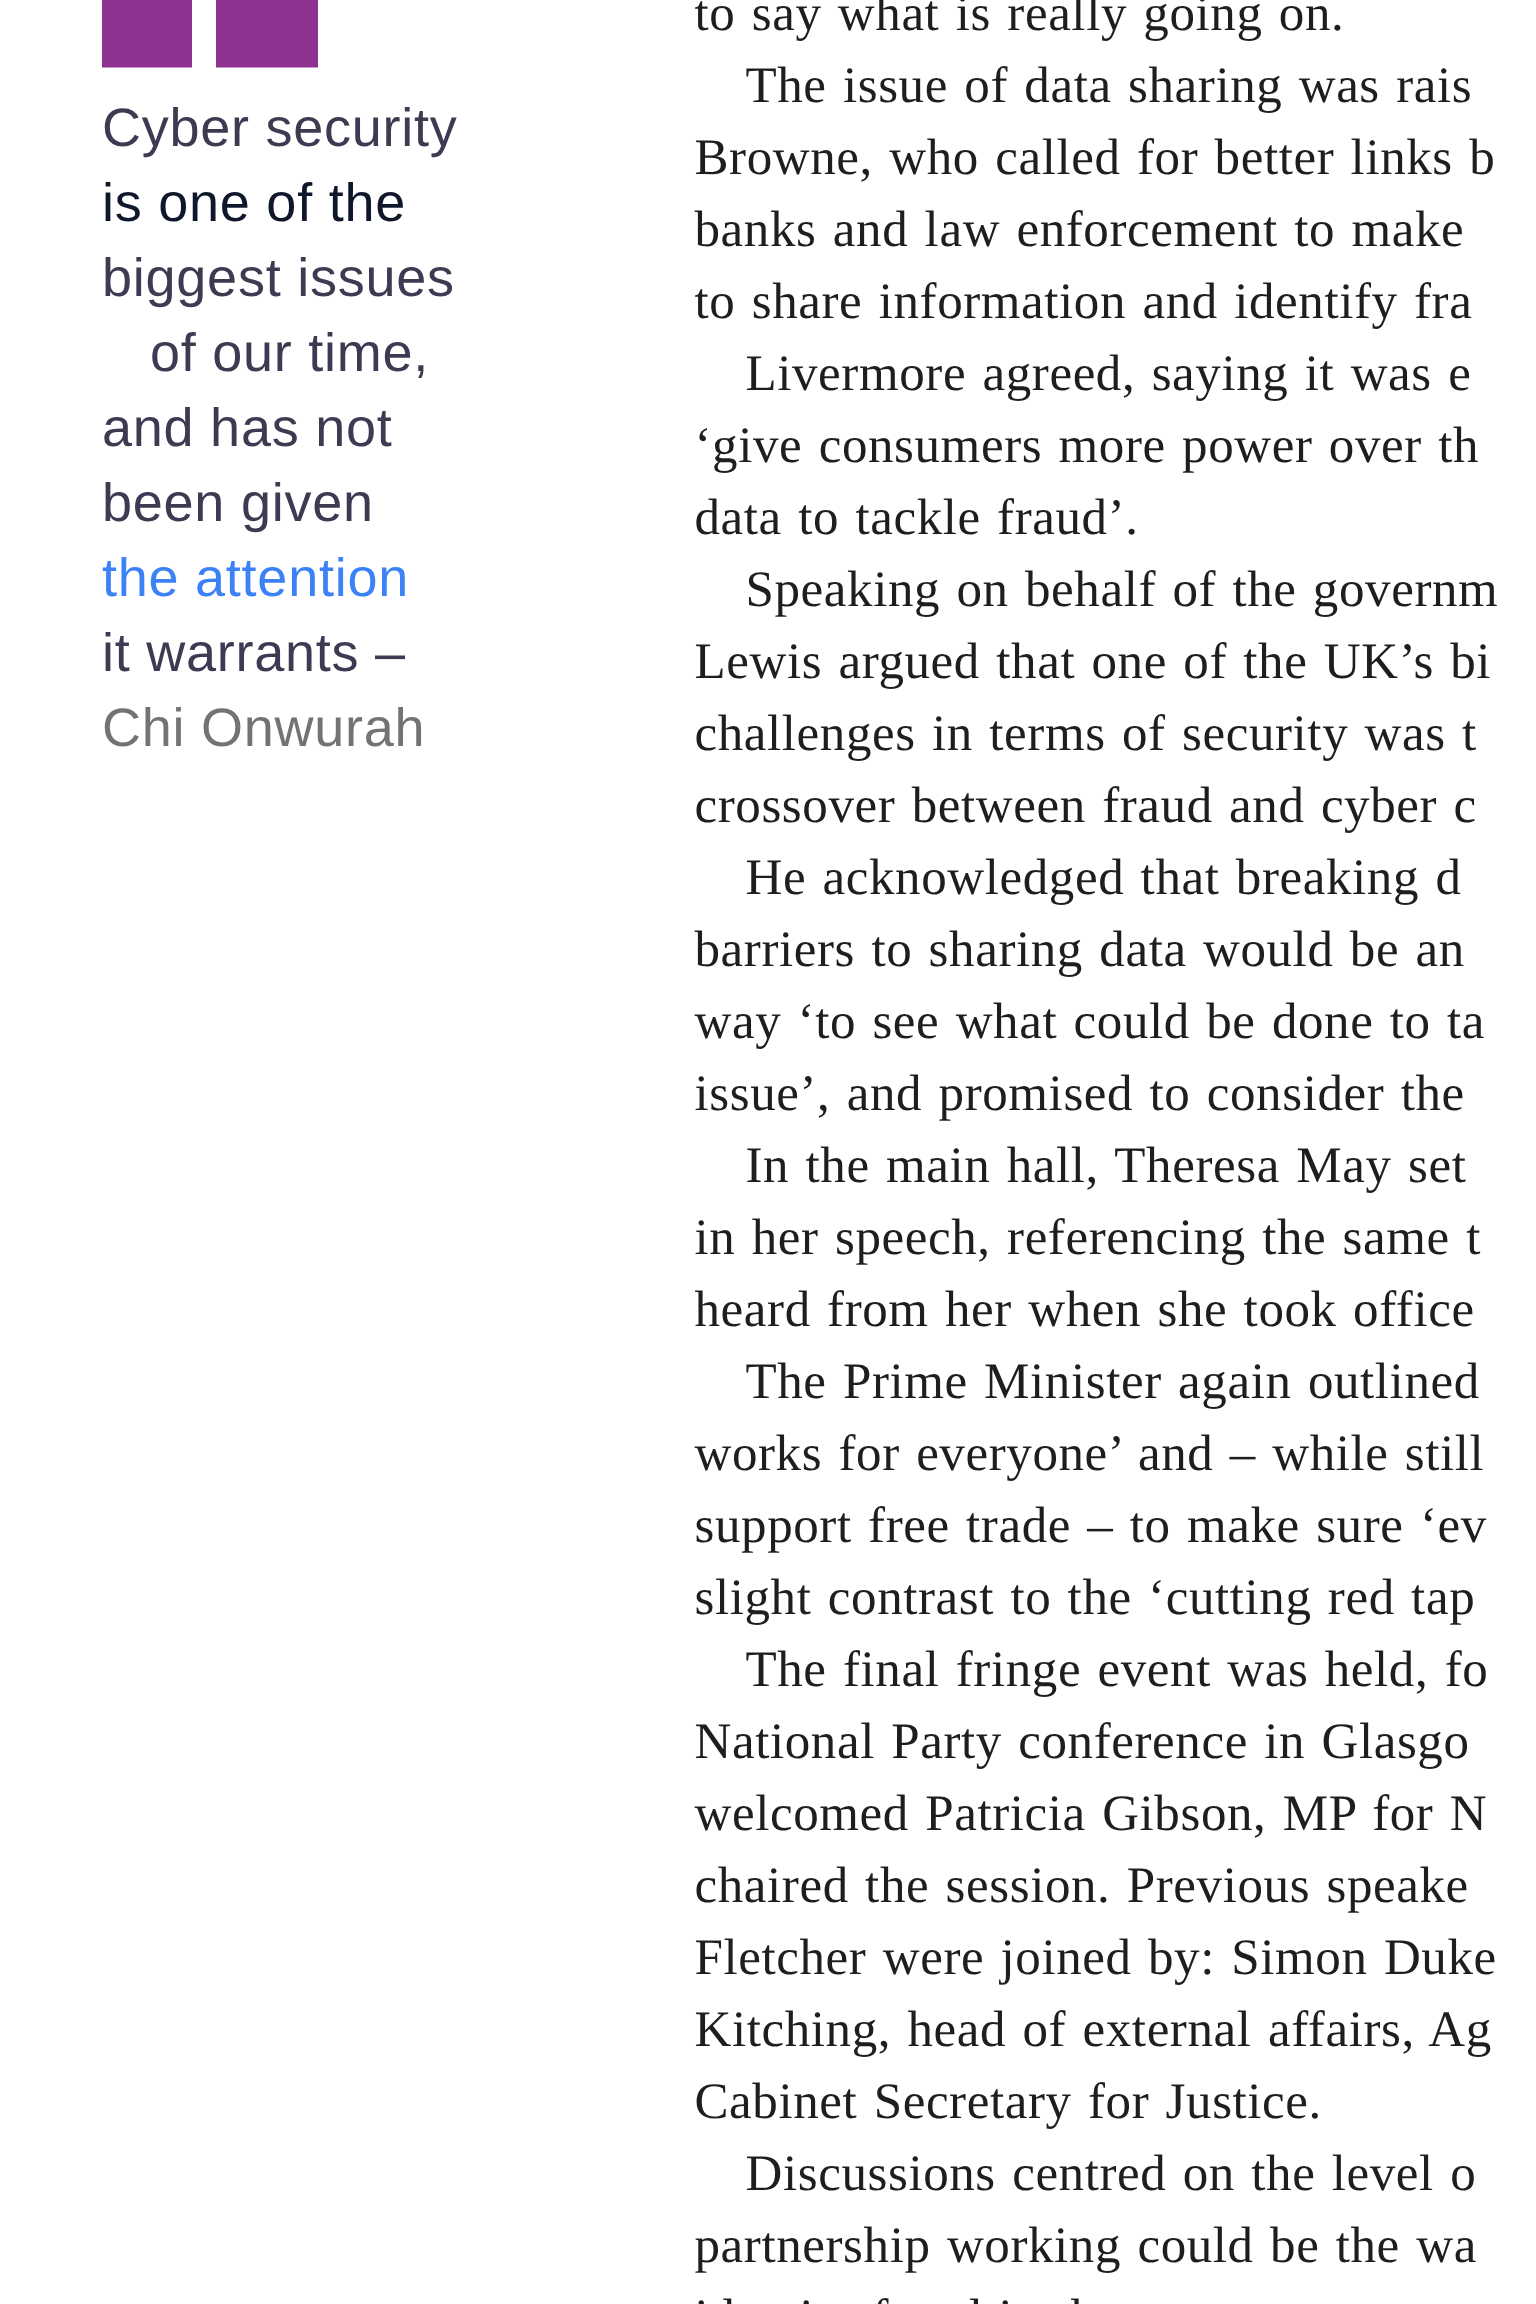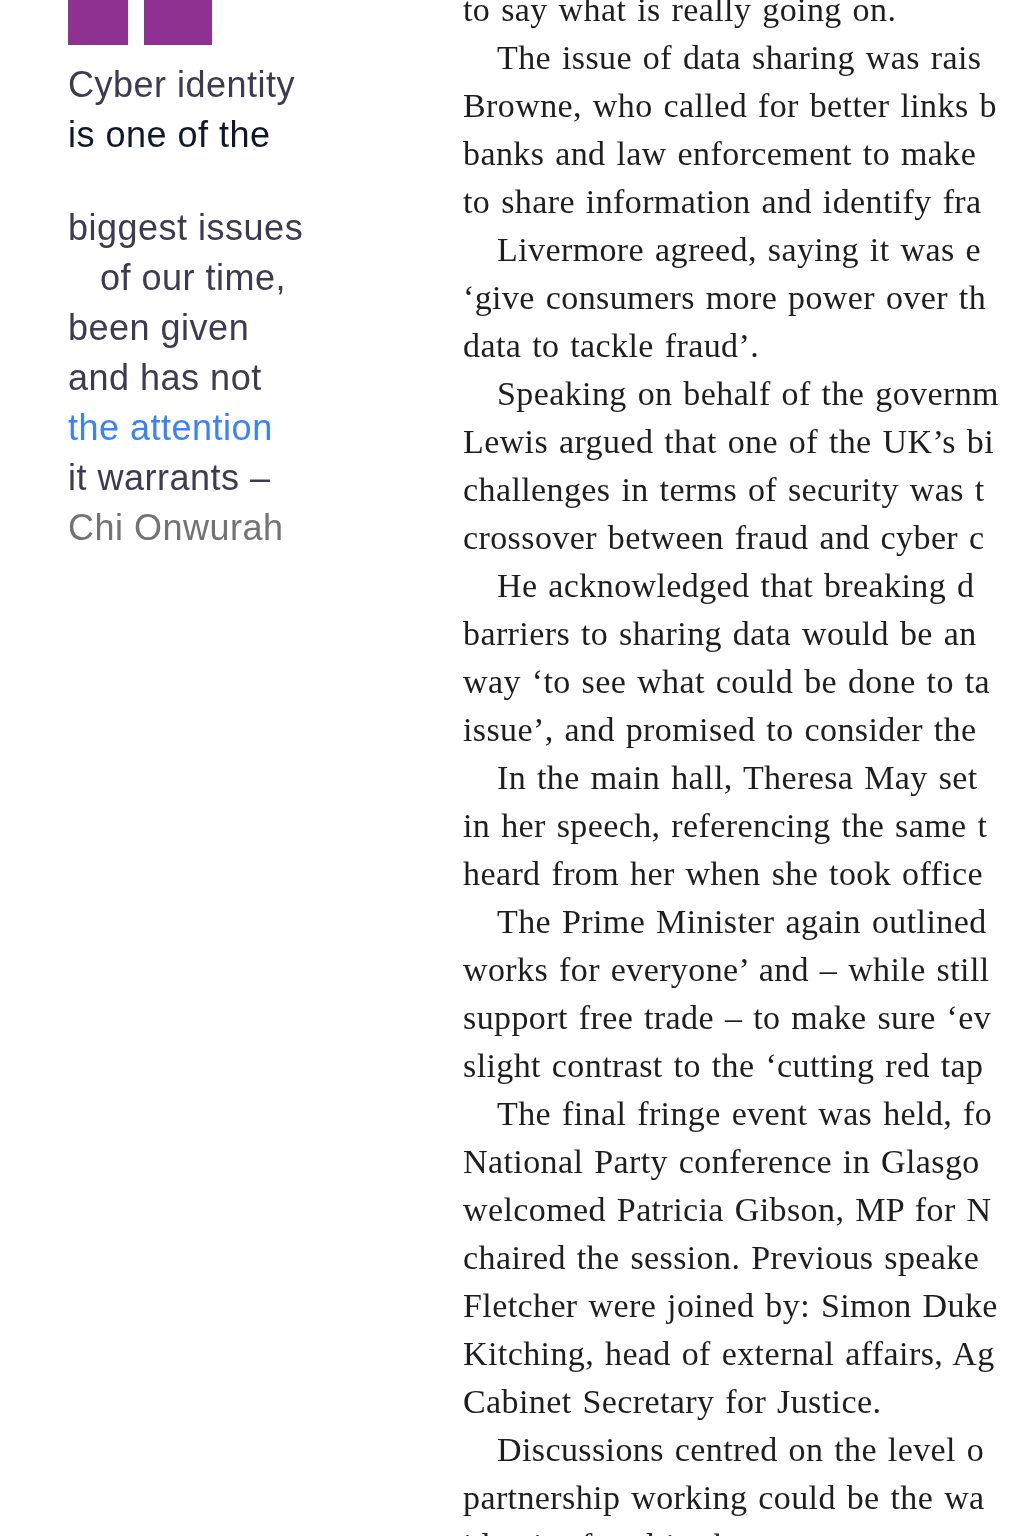--- a/index.html
+++ b/index.html
@@ -70,31 +70,31 @@
 
 <div class="page">
 
   <div class="pullquote">
     <div class="qmarks">
       <span class="qm qm1" style="background: rgb(142, 49, 144);"></span>
       <span class="qm qm2" style="background: rgb(142, 49, 144);"></span>
     </div>
     <div class="qtext">
 
-        <div class="qline" style="color: rgb(61, 58, 82);">Cyber identity</div>
+        <div class="qline" style="color: rgb(61, 58, 82);">Cyber security</div>
 
         <div class="qline" style="color: #0f172a;">is one of the</div>
 
-        <div class="qline" style="color: rgb(61, 58, 82); margin-top: 43px;">biggest issues</div>
+        <div class="qline" style="color: rgb(61, 58, 82);">biggest issues</div>
 
         <div class="qline" style="color: rgb(61, 58, 82); margin-left: 32px;">of our time,</div>
 
+        <div class="qline" style="color: rgb(61, 58, 82);">and has not</div>
+
         <div class="qline" style="color: rgb(61, 58, 82);">been given</div>
-
-        <div class="qline" style="color: rgb(61, 58, 82);">and has not</div>
 
         <div class="qline" style="color: #3b82f6;">the attention</div>
 
         <div class="qline" style="color: rgb(61, 58, 82);">it warrants –</div>
 
         <div class="qline" style="color: #737373;">Chi Onwurah</div>
       </div>
   </div>
 
   <div class="article">

